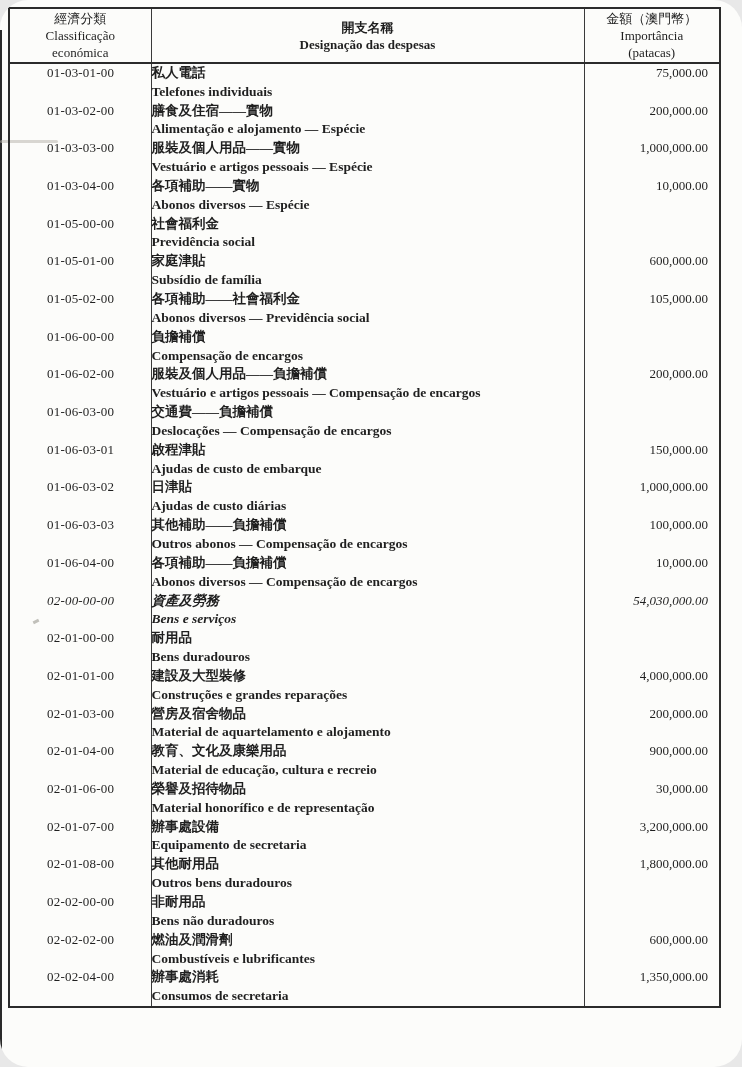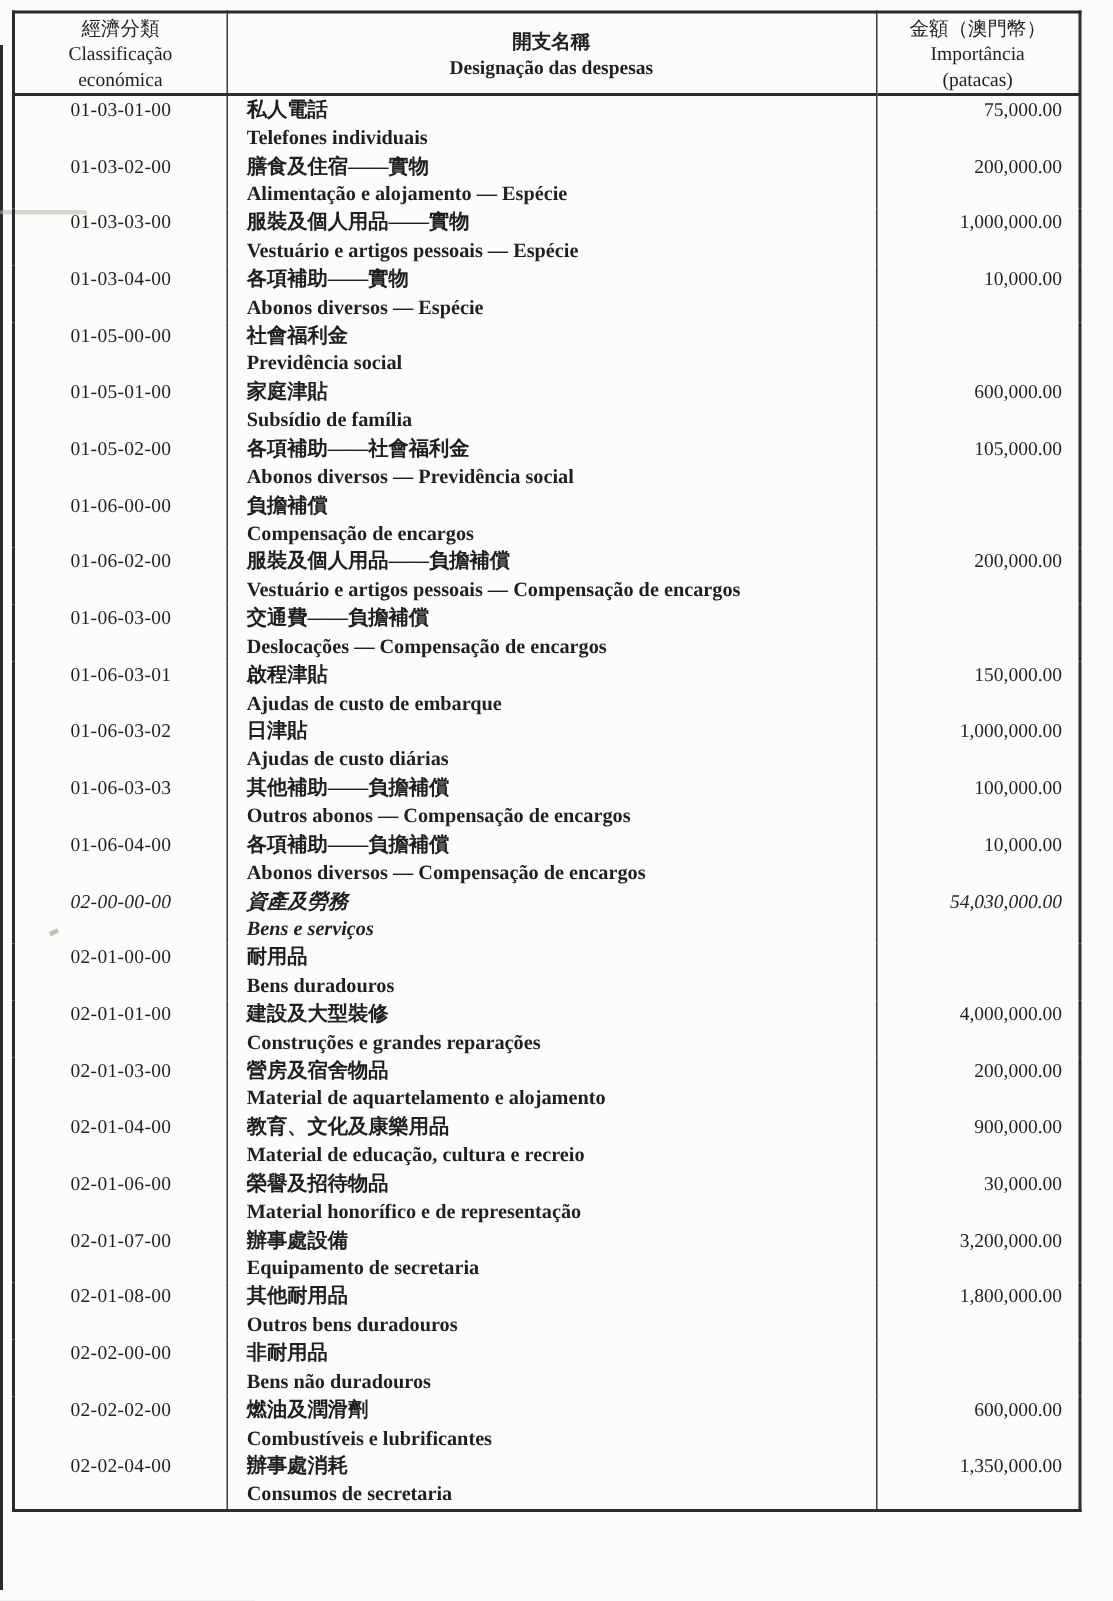--- a/index.html
+++ b/index.html
@@ -8,20 +8,21 @@
     background: #e8e8e8;
   }
   .page {
     position: relative;
     width: 742px;
     height: 1067px;
     background: #fcfcfa;
     overflow: hidden;
     font-family: "Liberation Serif", "DejaVu Serif", serif;
     color: #1f1f1f;
+    border-radius: 28px;
   }
   
   .scan-edge {
     position: absolute;
     left: 0;
     top: 30px;
     width: 2px;
     height: 1030px;
     background: #2a2a2a;
   }
@@ -90,21 +91,20 @@
   tbody td {
     vertical-align: top;
     font-size: 13px;
     line-height: 18.8px;
   }
   tbody td.col-code {
     padding-left: 37px;
     letter-spacing: 0.2px;
   }
   tbody td.col-desc {
-    padding-left: 13px;
     margin-top: 20px;
   }
   tbody td.col-desc .desc-zh {
     font-size: 13.5px;
   }
   tbody td.col-desc .desc-pt {
     font-size: 13.5px;
   }
   tbody td.col-amount {
     padding-right: 11px;

